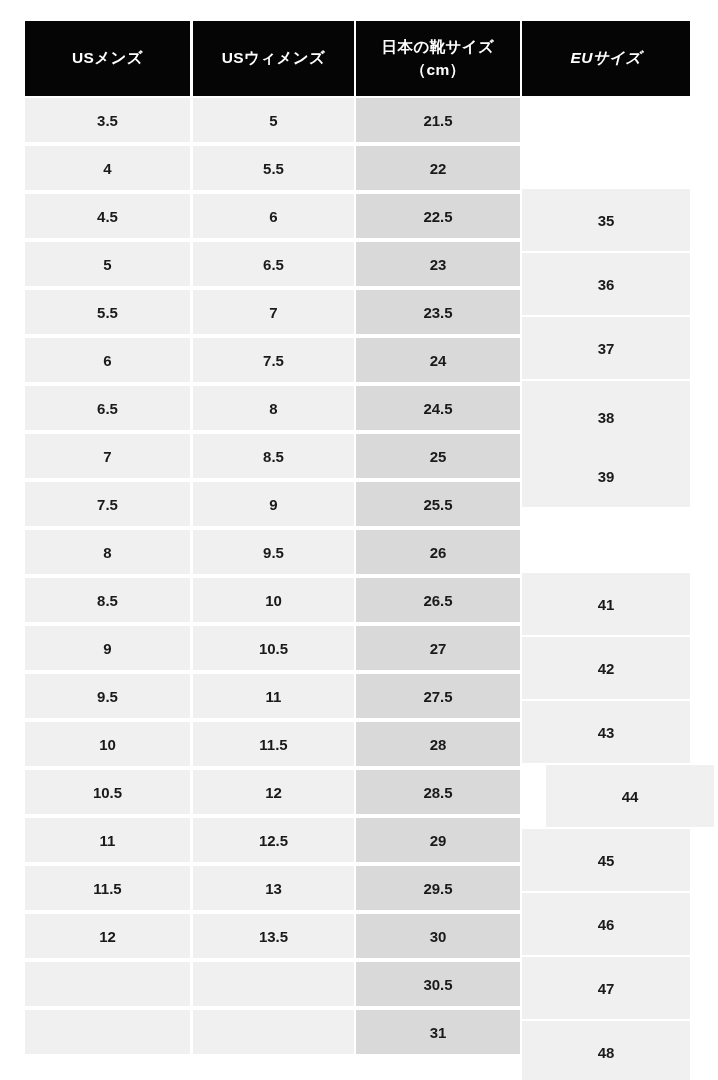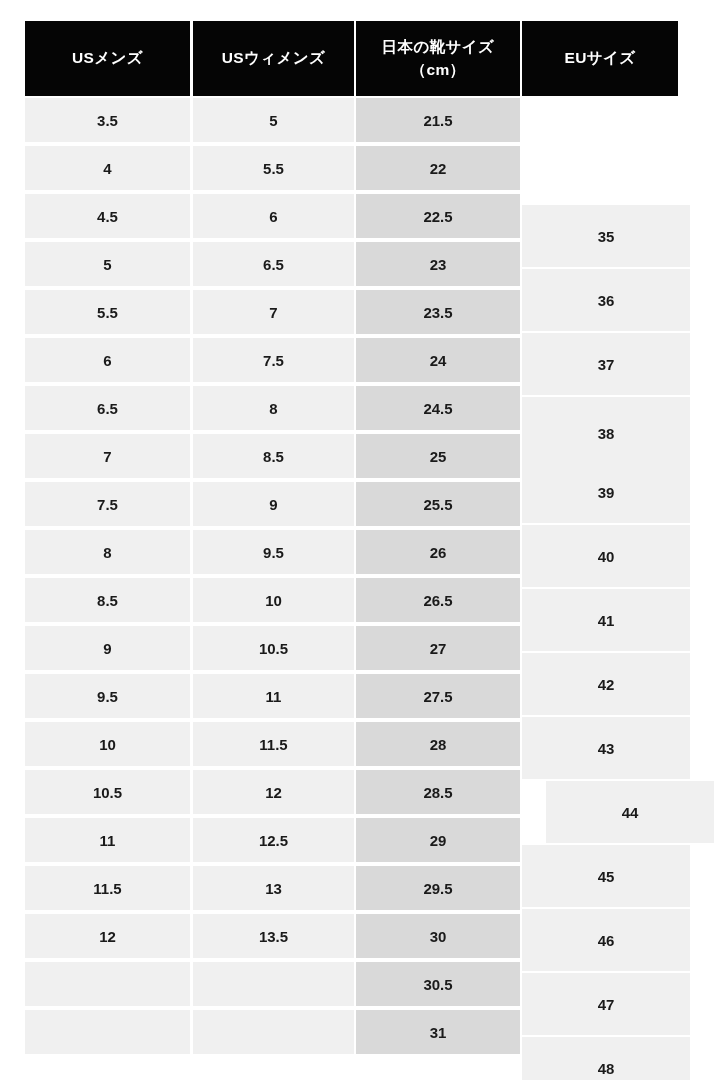--- a/index.html
+++ b/index.html
@@ -44,21 +44,21 @@
     align-items: center;
     justify-content: center;
     text-align: center;
     line-height: 1.45;
     box-sizing: border-box;
     padding: 0 4px;
   }
   .th-0 { left: 0px;   width: 165px; }
   .th-1 { left: 168px; width: 161px; }
   .th-2 { left: 331px; width: 164px; }
-  .th-3 { left: 497px; width: 156px; }
+  .th-3 { left: 497px; width: 168px; font-style: italic; }
 
   
   .main-grid {
     position: absolute;
     left: 0;
     top: 75px;
     width: 497px;
   }
   .row {
     position: relative;
@@ -78,21 +78,21 @@
     box-sizing: border-box;
   }
   .c-us-men   { left: 0px;   width: 165px; background: #f0f0f0; }
   .c-us-women { left: 168px; width: 161px; background: #f0f0f0; }
   .c-jp       { left: 331px; width: 164px; background: #d9d9d9; }
 
   
   .eu-col {
     position: absolute;
     left: 497px;
-    top: 16px;
+    top: 0;
     width: 168px;
     height: 1034px;
   }
   .eu-cell {
     position: absolute;
     left: 0;
     width: 168px;
     background: #f0f0f0;
     display: flex;
     align-items: center;
@@ -219,21 +219,20 @@
         <div class="cell c-jp">31</div>
       </div>
     </div>
 
   <div class="eu-col">
       <div class="eu-cell" style="top: 168px; height: 62px;">35</div>
       <div class="eu-cell" style="top: 232px; height: 62px;">36</div>
       <div class="eu-cell" style="top: 296px; height: 62px;">37</div>
       <div class="eu-cell" style="top: 360px; height: 72px;">38</div>
       <div class="eu-cell" style="top: 424px; height: 62px;">39</div>
-      <div class="eu-cell" style="top: 488px; height: 62px;">40</div>
       <div class="eu-cell" style="top: 552px; height: 62px;">41</div>
       <div class="eu-cell" style="top: 616px; height: 62px;">42</div>
       <div class="eu-cell" style="top: 680px; height: 62px;">43</div>
       <div class="eu-cell" style="top: 744px; height: 62px; margin-left: 24px;">44</div>
       <div class="eu-cell" style="top: 808px; height: 62px;">45</div>
       <div class="eu-cell" style="top: 872px; height: 62px;">46</div>
       <div class="eu-cell" style="top: 936px; height: 62px;">47</div>
       <div class="eu-cell" style="top: 1000px; height: 62px;">48</div>
     </div>
 

